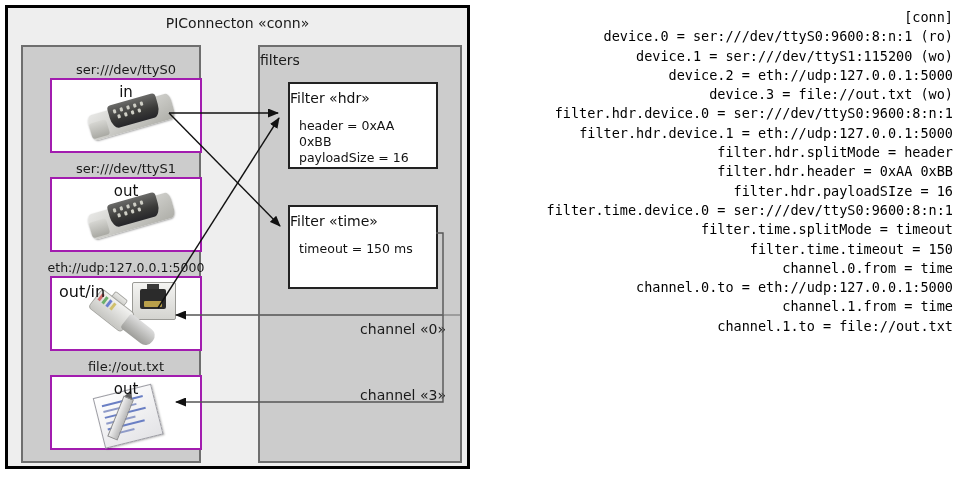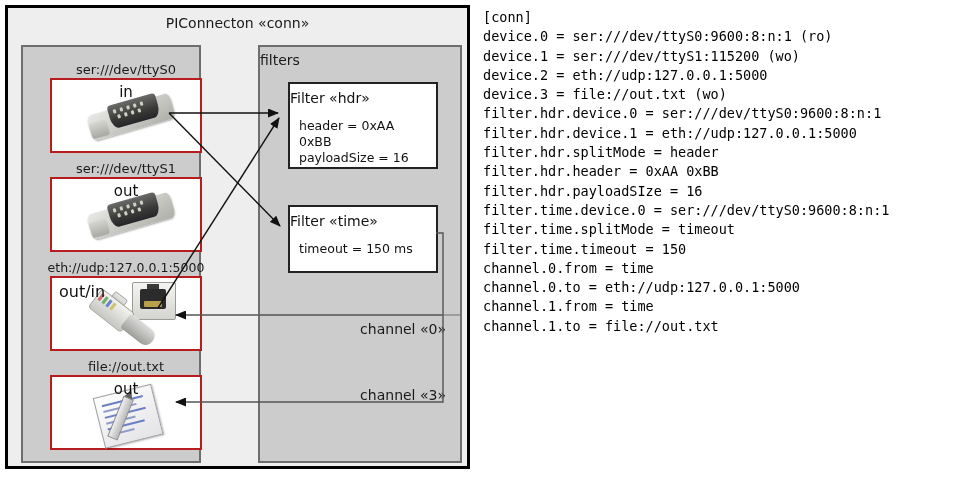--- a/index.html
+++ b/index.html
@@ -80,21 +80,21 @@
   }
   .device-label.wide {
     font-size: 12.5px;
     margin-left: -14px;
     width: 180px;
   }
   .device-box {
     position: relative;
     height: 75px;
     background: #ffffff;
-    border: 2px solid #b91c1c;
+    border: 2px solid #a21caf;
     box-sizing: border-box;
   }
   .device-dir {
     position: absolute;
     font-size: 15px;
     color: #111111;
     z-index: 3;
   }
   .device-dir.center { left: 0; top: 3px; width: 100%; text-align: center; }
   .device-dir.left { left: 7px; top: 4px; font-size: 16px; }
@@ -278,21 +278,21 @@
     color: #111111;
     padding: 6px 0 4px;
   }
   .filter-props {
     padding: 8px 8px 10px 9px;
     font-size: 12.5px;
     line-height: 16px;
     color: #111111;
   }
   #filter-hdr { top: 35px; height: 87px; }
-  #filter-time { top: 158px; height: 68px; }
+  #filter-time { top: 158px; height: 84px; }
 
   
   .channel-label {
     position: absolute;
     font-size: 14px;
     color: #1a1a1a;
     text-align: right;
     white-space: nowrap;
   }
 
@@ -318,20 +318,21 @@
     font-size: 13.5px;
     color: #000000;
     margin-bottom: 16px;
   }
   #config-lines {
     font-family: "DejaVu Sans Mono", monospace;
     font-size: 13.5px;
     line-height: 19.3px;
     color: #000000;
     white-space: pre;
+    text-align: right;
   }
 </style>
 </head>
 <body>
 
 <div id="diagram">
 
   <div class="diagram-title">PIConnecton «conn»</div>
 
   <div class="panel" id="devices-panel">

